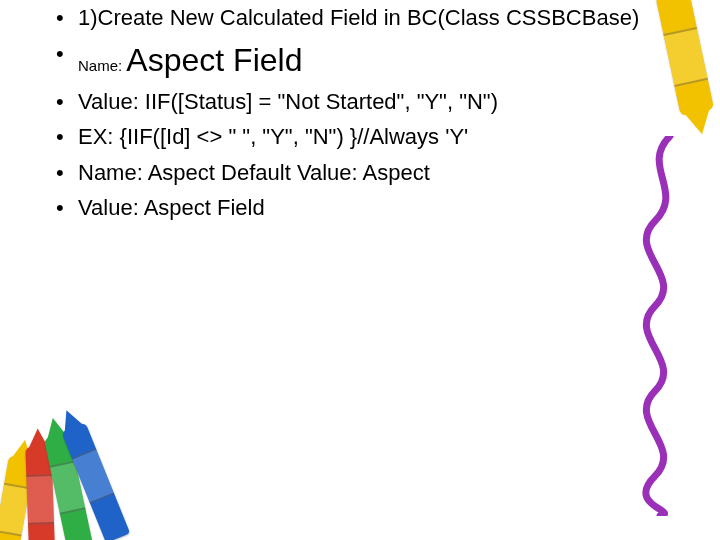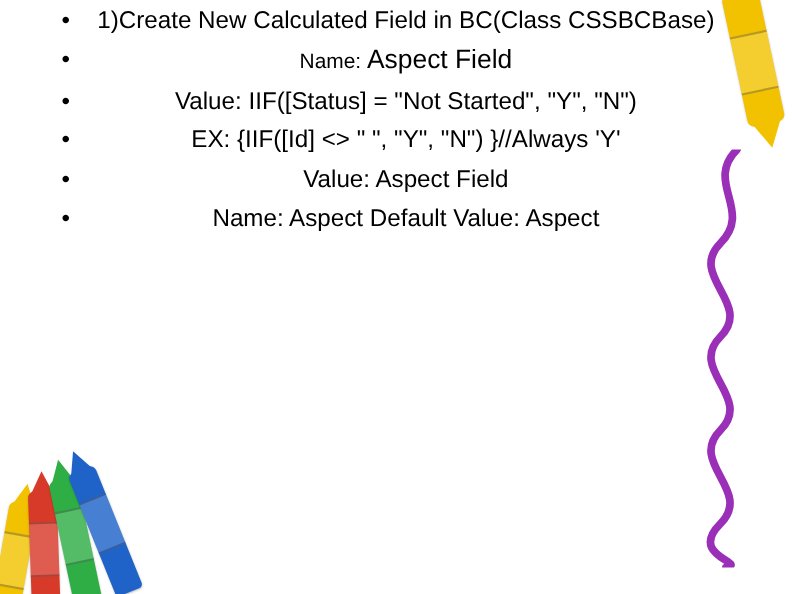--- a/index.html
+++ b/index.html
@@ -32,32 +32,31 @@
     list-style: none;
     margin: 0;
     padding: 0 20px 0 12px;
   }
   ul.bullets li {
     position: relative;
     padding-left: 26px;
     margin: 4px 0 8px 0;
     font-size: 22px;
     line-height: 1.25;
-    text-align: center;
   }
   ul.bullets li::before {
     content: "•";
     position: absolute;
     left: 4px;
     top: 0;
     font-size: 22px;
     line-height: 1.25;
   }
-  .name-prefix { font-size: 19px; }
-  .name-value  { font-size: 24px; }
+  .name-prefix { font-size: 15px; }
+  .name-value  { font-size: 32px; }
 
   
   .crayons-bl {
     position: absolute;
     left: -8px;
     bottom: -26px;
     width: 130px;
     height: 150px;
     transform: rotate(-8deg);
     pointer-events: none;
@@ -148,24 +147,24 @@
     <li>
       <span class="name-prefix">Name: </span><span class="name-value">Aspect Field</span>
     </li>
     <li>
       <span>Value: IIF([Status] = "Not Started", "Y", "N")</span>
     </li>
     <li>
       <span>EX: {IIF([Id] &lt;&gt; " ", "Y", "N") }//Always 'Y'</span>
     </li>
     <li>
-      <span>Value: Aspect Field</span>
+      <span>Name: Aspect Default Value: Aspect</span>
     </li>
     <li>
-      <span>Name: Aspect Default Value: Aspect</span>
+      <span>Value: Aspect Field</span>
     </li>
   </ul>
 
   <div class="crayon-tr"></div>
 
   <svg class="squiggle" viewBox="0 0 60 380">
     <path d="M40 0 C 10 30, 55 55, 25 85 S 55 140, 25 170 S 55 225, 25 255 S 55 310, 25 340 S 50 375, 30 380" fill="none" stroke="#9a2fb8" stroke-width="7" stroke-linecap="round"></path>
   </svg>
 
   <div class="crayons-bl">

